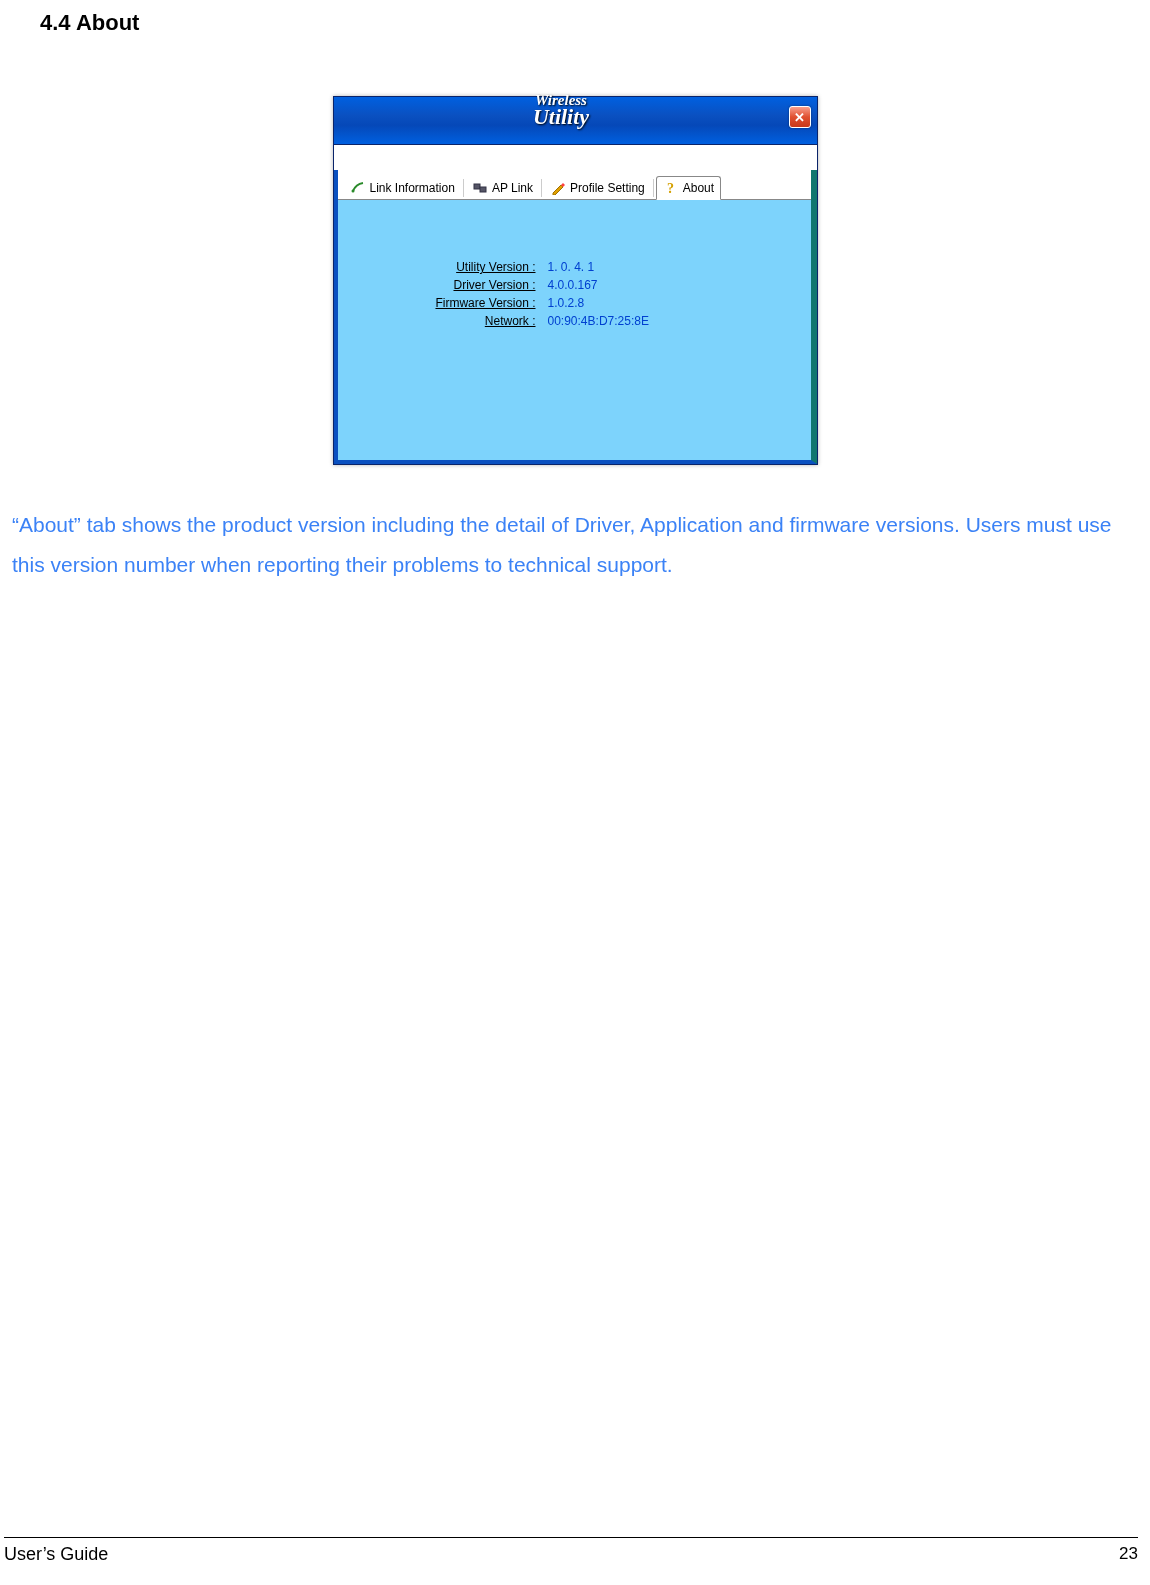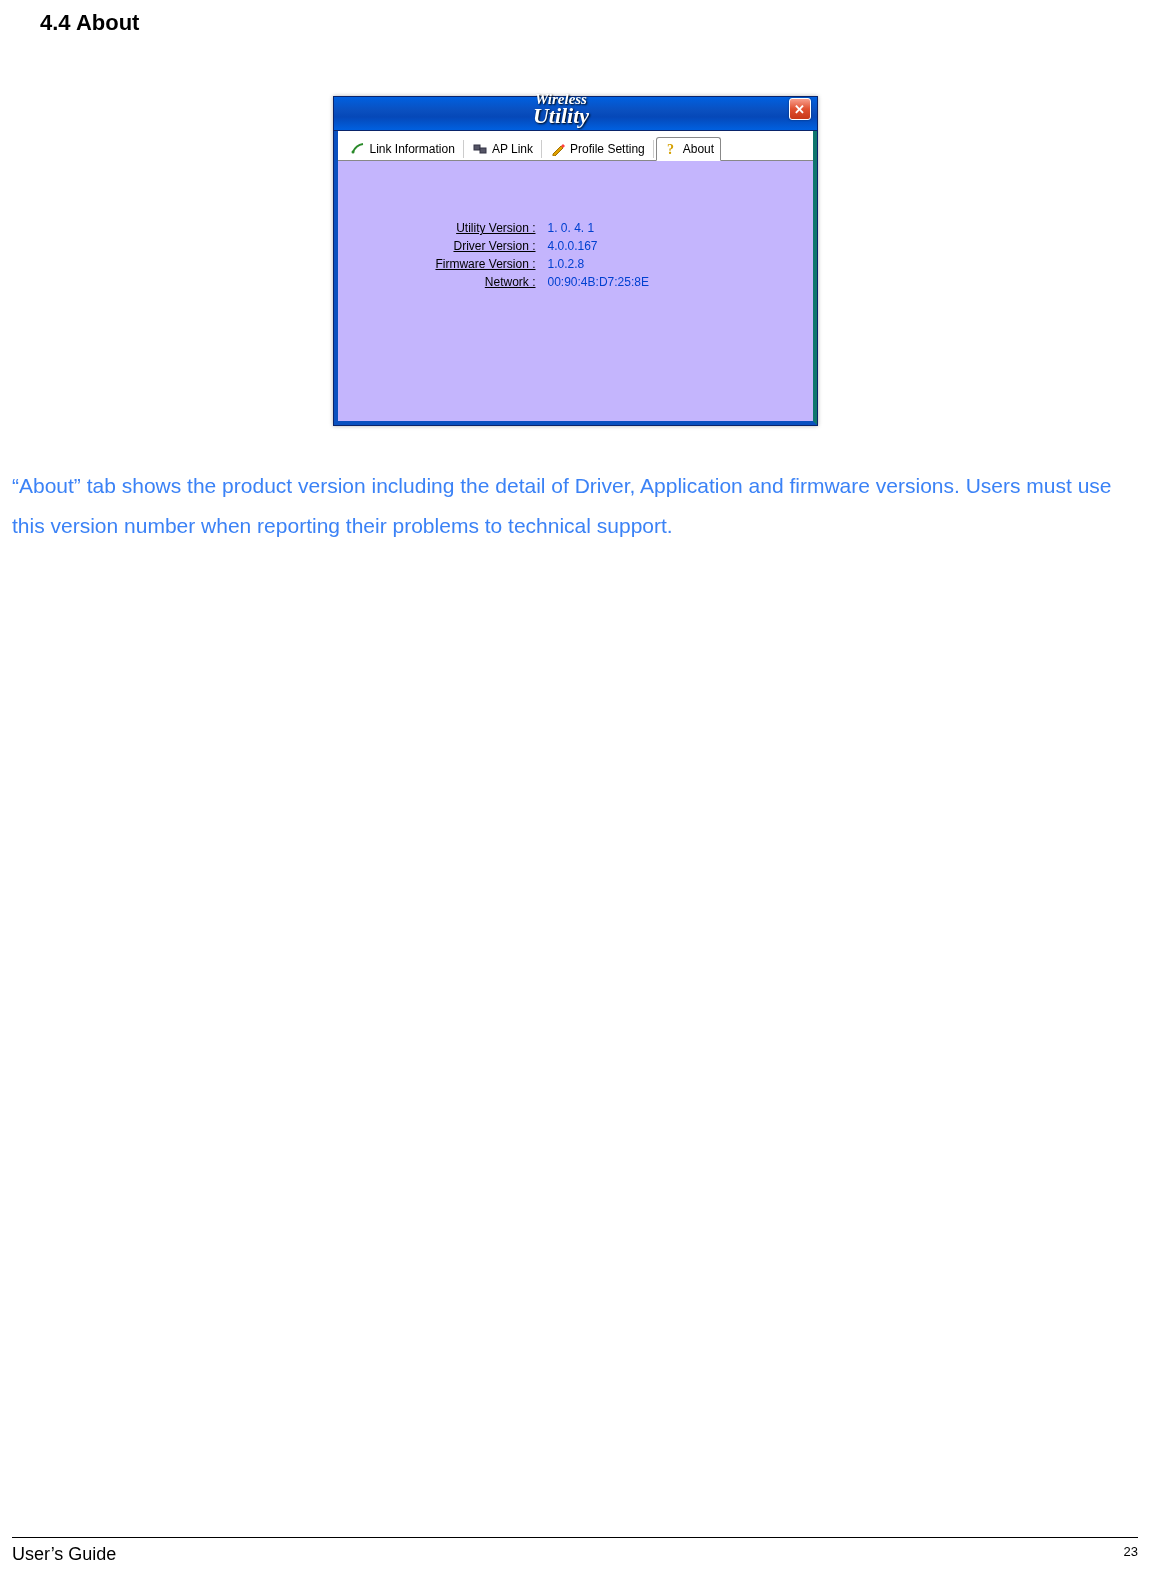--- a/index.html
+++ b/index.html
@@ -27,25 +27,25 @@
     }
     .app-window {
       width: 485px;
       border: 1px solid #0a246a;
       background: #fff;
       box-shadow: 0 0 4px rgba(0,0,0,0.3);
     }
     .titlebar {
       background: linear-gradient(to bottom, #0060e0 0%, #0a50c0 40%, #0548b8 60%, #0060e0 100%);
       background-color: #0a50c0;
-      height: 34px;
-      display: flex;
-      align-items: center;
+      height: 48px;
+      display: flex;
+      align-items: flex-end;
       justify-content: space-between;
-      padding: 0 6px 9px 0;
+      padding: 0 6px 16px 0;
       border-bottom: 1px solid #0a246a;
     }
     .title-logo {
       flex: 1;
       display: flex;
       justify-content: center;
       align-items: center;
     }
     .logo-text {
       color: #fff;
@@ -77,23 +77,24 @@
       justify-content: center;
       color: #fff;
       font-family: Arial, sans-serif;
       font-size: 13px;
       font-weight: bold;
       cursor: pointer;
       box-shadow: 0 0 2px rgba(0,0,0,0.5);
     }
     .side-borders {
       border-left: 4px solid #0a50c0;
-      border-right: 4px solid #0f766e;
+      border-right: 6px solid #0f766e;
       border-bottom: 4px solid #0a50c0;
-      background: #c4b5fd;
+      background: #7dd3fc;
+      margin-top: 25px;
     }
     .tab-bar {
       display: flex;
       align-items: center;
       padding: 6px 6px 0 6px;
       border-bottom: 1px solid #888;
       background: #fff;
       font-size: 12px;
       color: #000;
     }
@@ -163,30 +164,30 @@
     }
     .body-text {
       margin: 40px 12px 0 12px;
       font-size: 21px;
       line-height: 1.9;
       color: #3b82f6;
     }
     .page-footer {
       position: absolute;
       bottom: 20px;
-      left: 12px;
+      left: 4px;
       right: 12px;
       border-top: 1px solid #000;
       padding-top: 6px;
       display: flex;
       justify-content: space-between;
       font-size: 18px;
     }
     .page-num {
-      font-size: 13px;
+      font-size: 17px;
     }
     .icon-signal {
       color: #2a8a2a;
       font-size: 11px;
     }
     .icon-ap {
       color: #444;
       font-size: 11px;
     }
     .icon-pencil {

